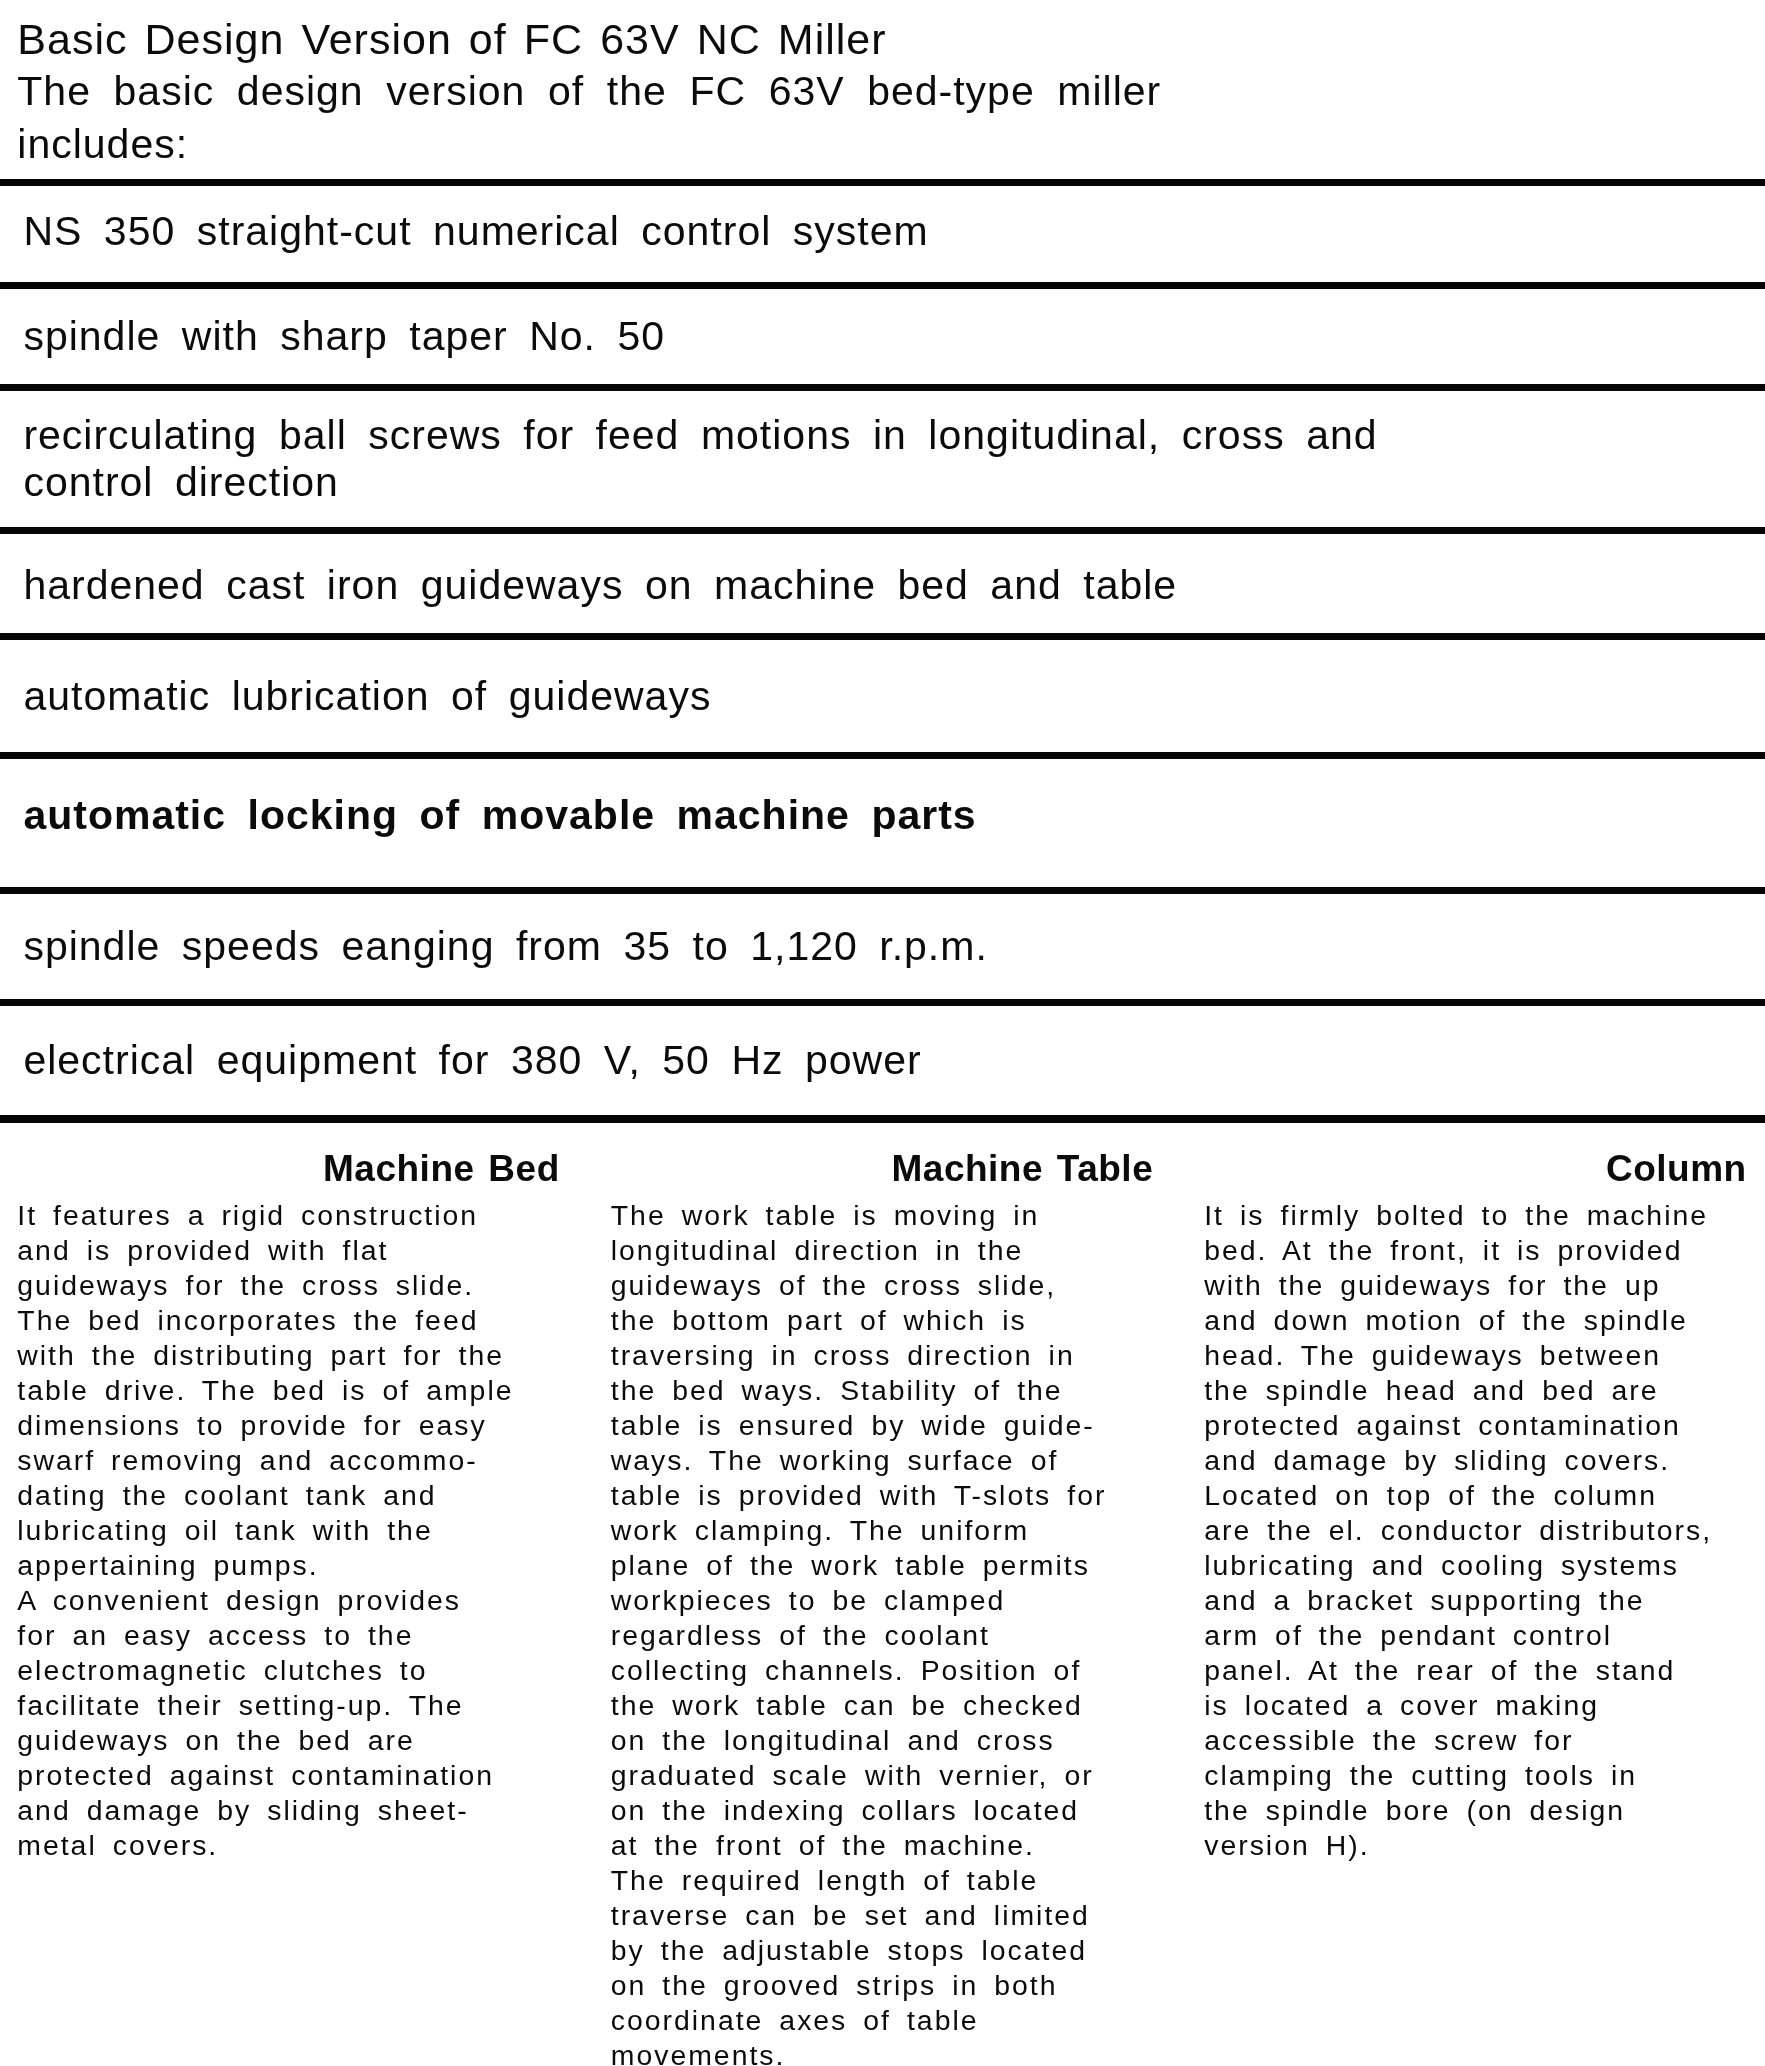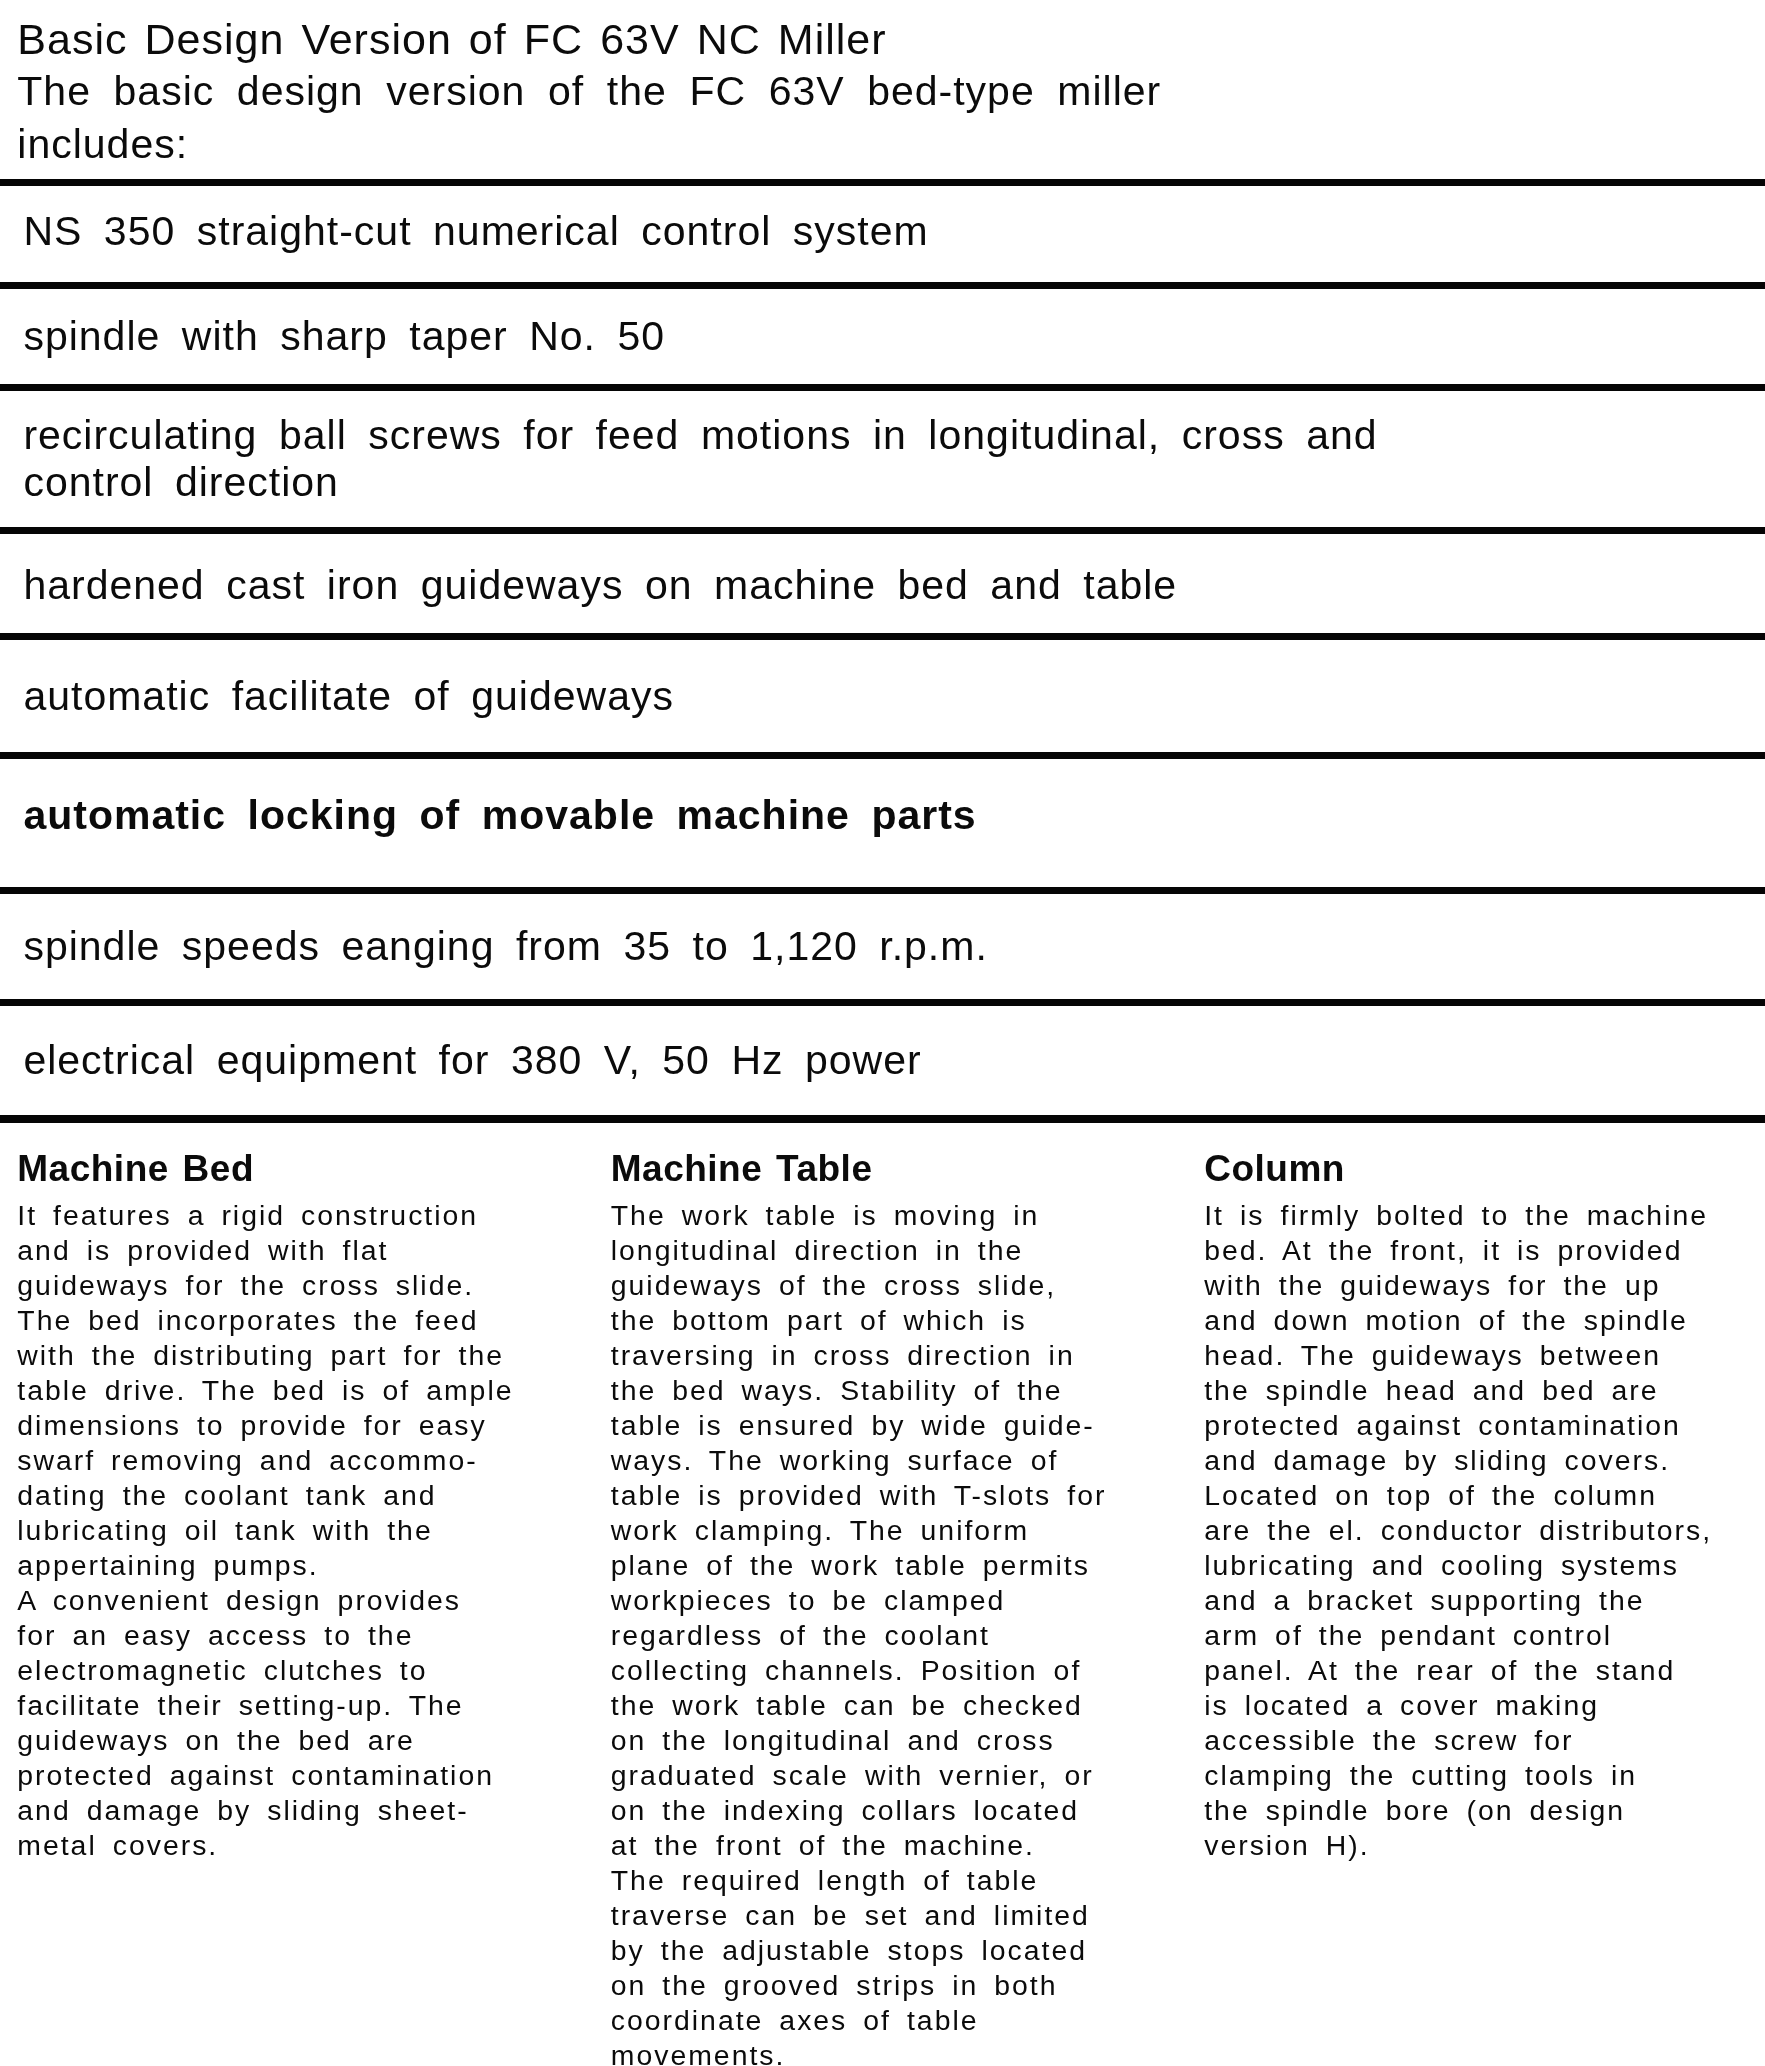--- a/index.html
+++ b/index.html
@@ -70,20 +70,21 @@
   }
   .col { flex: 1 1 0; min-width: 0; }
   .col-heading {
     font-size: 37px;
     font-weight: bold;
     line-height: 41px;
     letter-spacing: 0.5px;
     word-spacing: 3px;
     margin-bottom: 9.1px;
     white-space: pre;
+    text-align: right;
   }
   .col-body {
     font-size: 28.4px;
     line-height: 35px;
     letter-spacing: 2px;
     word-spacing: 6.1px;
     white-space: pre;
   }
 </style>
 </head>
@@ -101,21 +102,21 @@
     <div class="rule"></div>
     <p class="feat r1">NS 350 straight-cut numerical control system</p>
     <div class="rule"></div>
     <p class="feat r2">spindle with sharp taper No. 50</p>
     <div class="rule"></div>
     <p class="feat r3">recirculating ball screws for feed motions in longitudinal, cross and
 control direction</p>
     <div class="rule"></div>
     <p class="feat r4">hardened cast iron guideways on machine bed and table</p>
     <div class="rule"></div>
-    <p class="feat r5">automatic facilitate of guideways</p>
+    <p class="feat r5">automatic lubrication of guideways</p>
     <div class="rule"></div>
     <p class="feat r6">automatic locking of movable machine parts</p>
     <div class="rule"></div>
     <p class="feat r7">spindle speeds eanging from 35 to 1,120 r.p.m.</p>
     <div class="rule"></div>
     <p class="feat r8">electrical equipment for 380 V, 50 Hz power</p>
     <div class="rule"></div>
   </div>
 
   <div class="columns">

